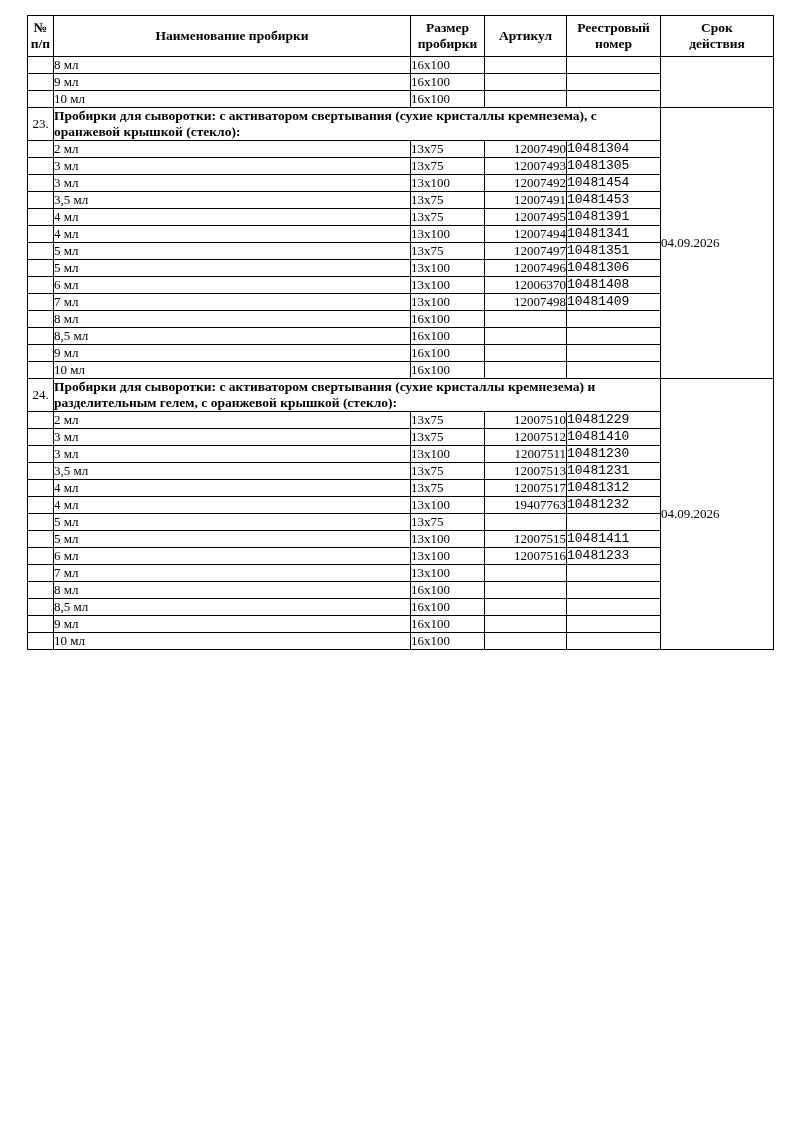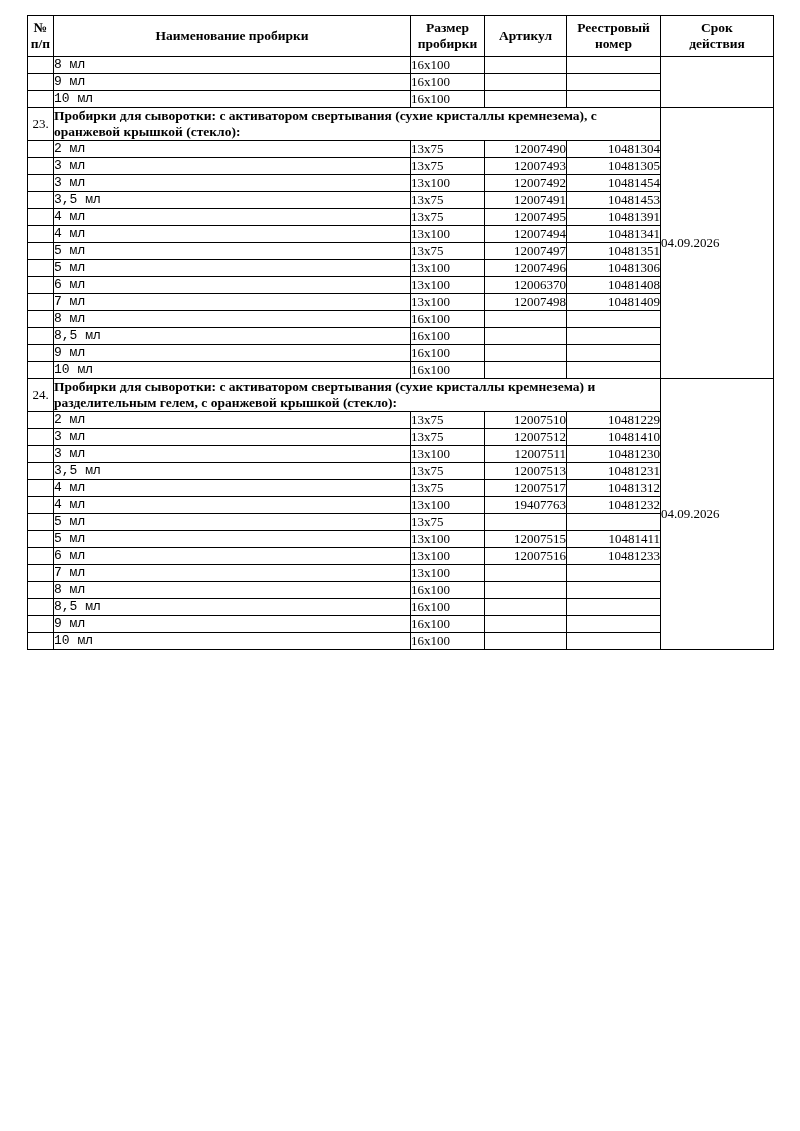--- a/index.html
+++ b/index.html
@@ -44,34 +44,34 @@
     line-height: 16px;
     padding: 0;
     vertical-align: middle;
   }
   td.cell-num {
     text-align: center;
   }
   td.cell-name {
     text-align: left;
     padding-left: 4px;
-    font-family: Liberation Mono, monospace;
   }
   td.cell-size {
     text-align: left;
     padding-right: 13px;
   }
   td.cell-article {
     text-align: right;
     padding-left: 7px;
     font-family: Liberation Serif, serif;
   }
   td.cell-registry {
-    text-align: right;
+    text-align: left;
     padding-left: 7px;
+    font-family: Liberation Mono, monospace;
   }
   td.cell-validity {
     vertical-align: middle;
   }
   td.section-number {
     text-align: center;
     vertical-align: top;
     padding-top: 2px;
   }
   td.section-title {

